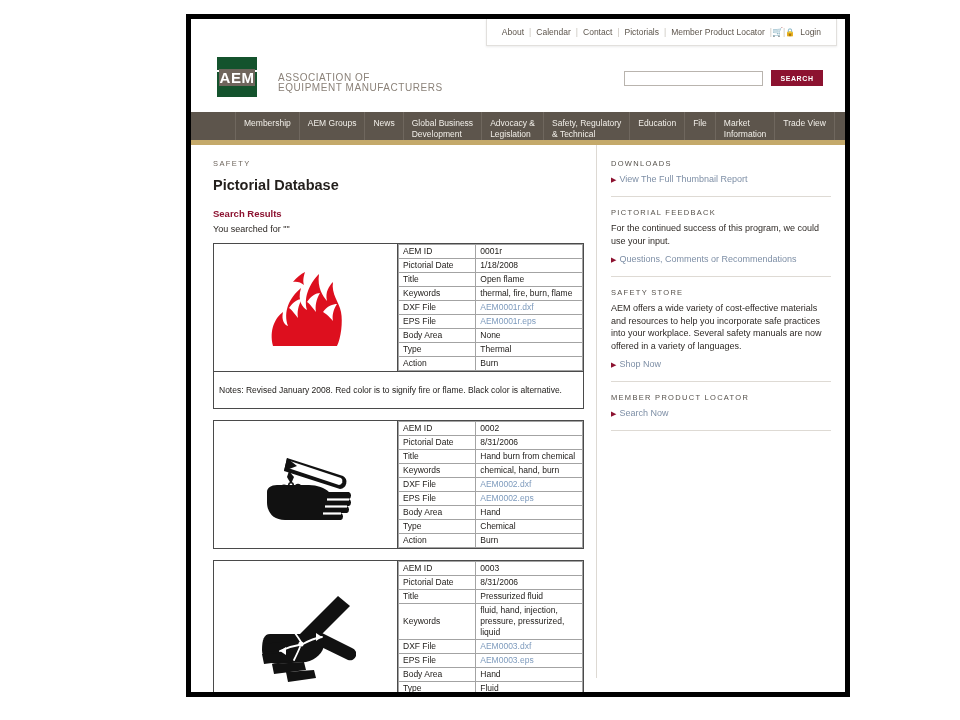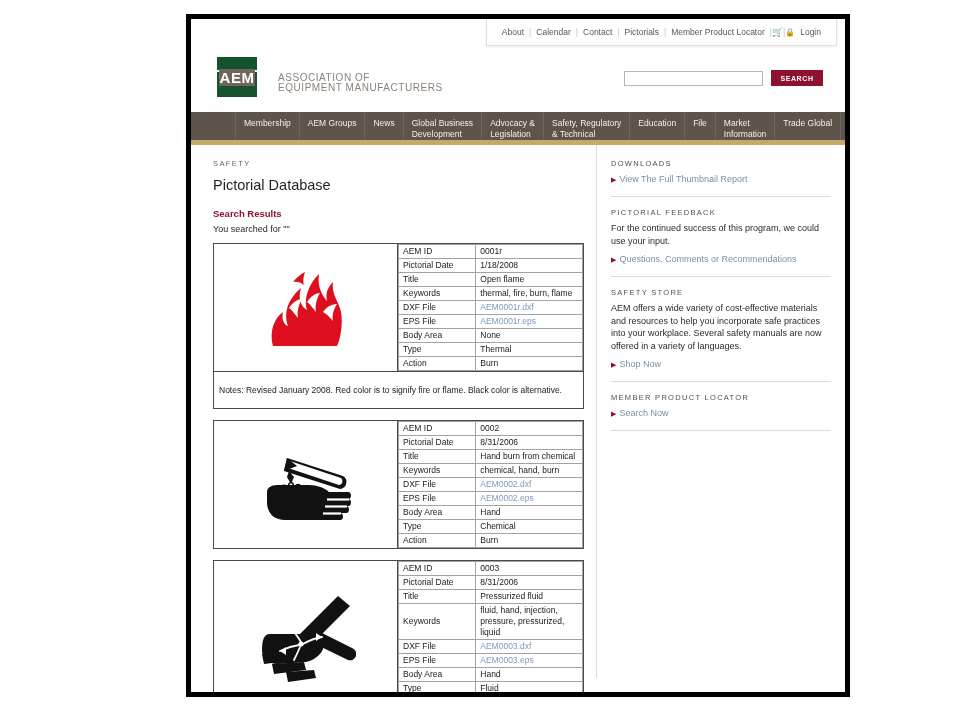--- a/index.html
+++ b/index.html
@@ -177,21 +177,21 @@
 
   .eyebrow {
     font-size: 7.5px;
     letter-spacing: 1.4px;
     color: #6e655c;
     text-transform: uppercase;
     margin-bottom: 9px;
   }
   .page-title {
     font-size: 14.5px;
-    font-weight: normal;
+    font-weight: bold;
     color: #231f1c;
     margin: 0 0 15px 0;
   }
   .search-results-h {
     font-size: 9.5px;
     font-weight: bold;
     color: #8c1230;
     margin-bottom: 5px;
   }
   .searched-for {
@@ -303,21 +303,21 @@
       <div class="navitem">Global Business
 Development</div>
       <div class="navitem">Advocacy &amp;
 Legislation</div>
       <div class="navitem">Safety, Regulatory
 &amp; Technical</div>
       <div class="navitem">Education</div>
       <div class="navitem">File</div>
       <div class="navitem">Market
 Information</div>
-      <div class="navitem">Trade Global</div>
+      <div class="navitem">Trade View</div>
     </div>
 
     <div class="body-cols">
 
       <div class="main-col">
         <div class="eyebrow">SAFETY</div>
         <h1 class="page-title">Pictorial Database</h1>
         <div class="search-results-h">Search Results</div>
         <div class="searched-for">You searched for ""</div>
 

